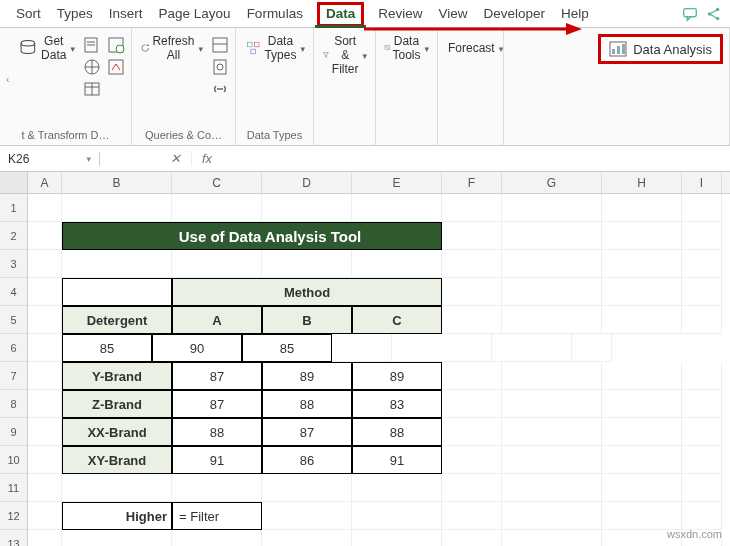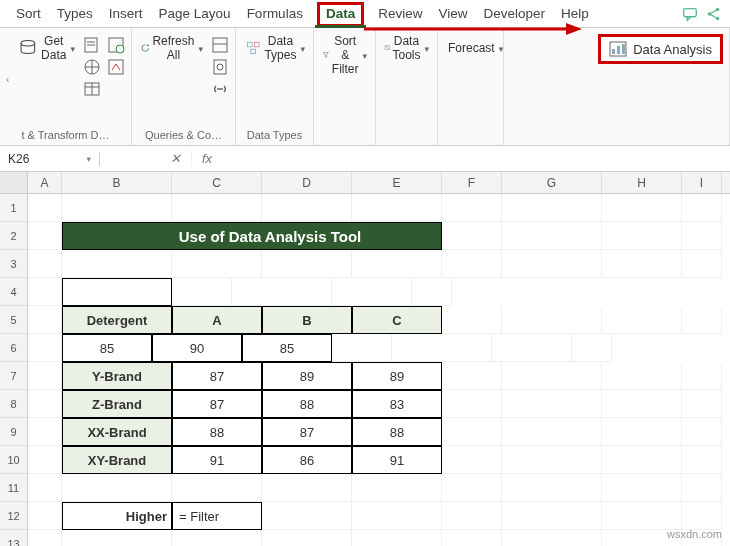--- a/index.html
+++ b/index.html
@@ -301,20 +301,21 @@
         <div class="cell cF"></div>
         <div class="cell cG"></div>
         <div class="cell cH"></div>
         <div class="cell cI"></div>
     </div>
 
     <div class="row">
         <div class="rownum">4</div>
       <div class="cell cA"></div>
       <div class="cell cB thin" style="background:#fff"></div>
+      <div class="cell tbl-head" style="width:270px">Method</div>
       <div class="cell cF"></div>
         <div class="cell cG"></div>
         <div class="cell cH"></div>
         <div class="cell cI"></div>
     </div>
 
     <div class="row">
         <div class="rownum">5</div>
       <div class="cell cA"></div>
       <div class="cell cB tbl-head">Detergent</div>

